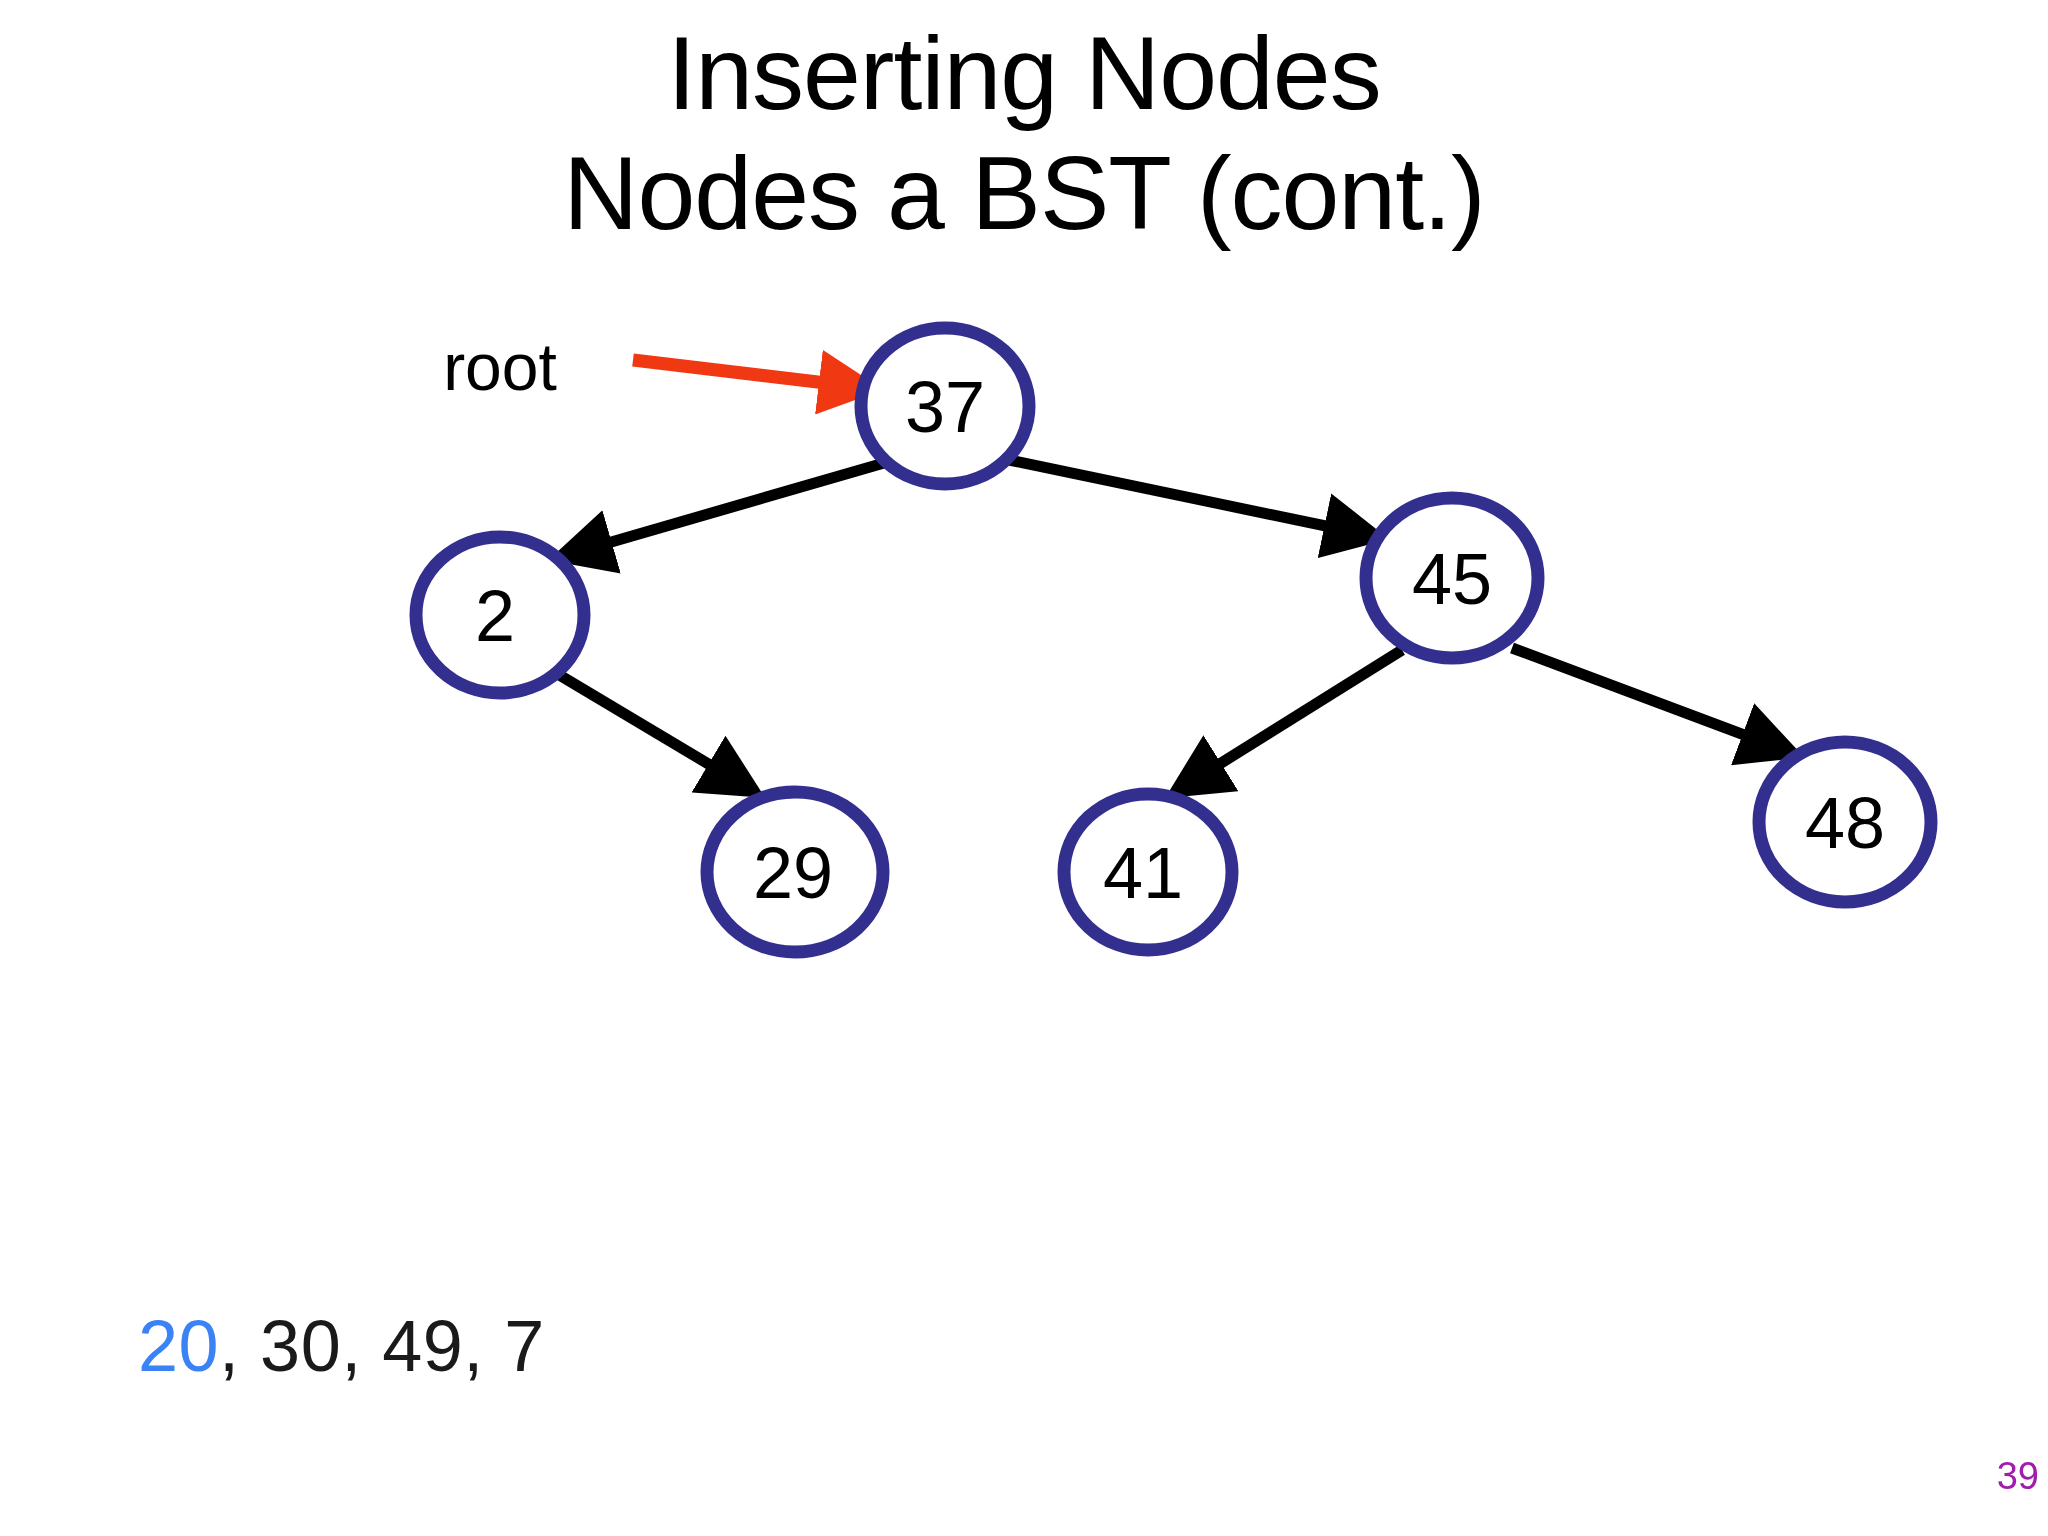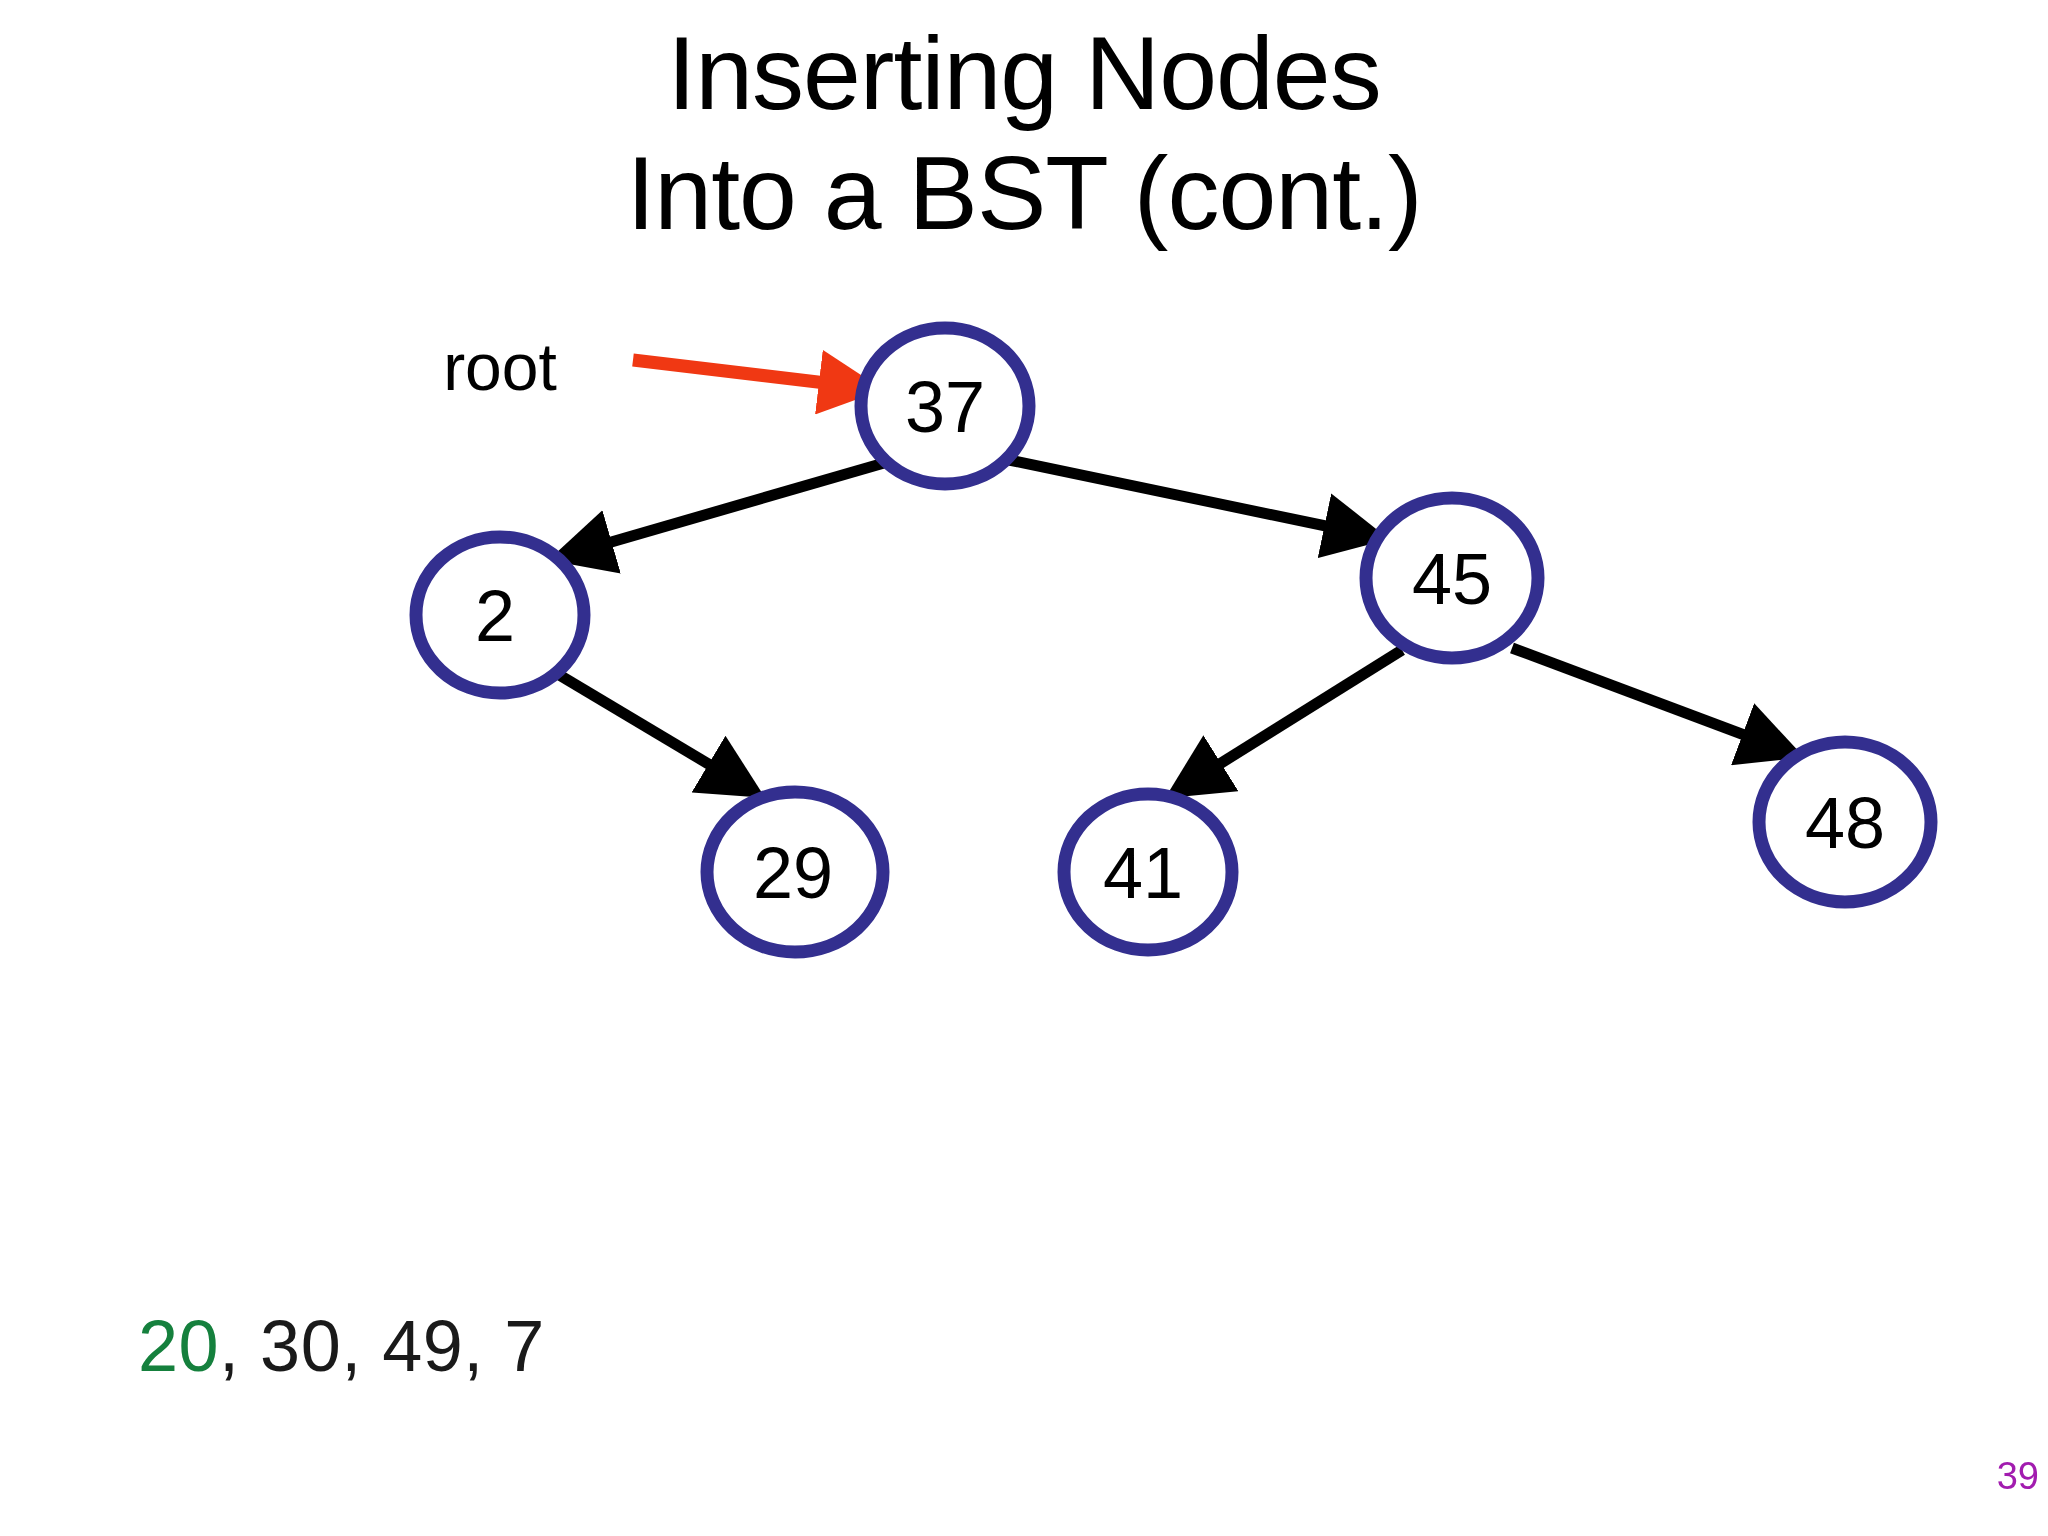--- a/index.html
+++ b/index.html
@@ -80,41 +80,41 @@
     position: absolute;
     left: 138px;
     top: 1305px;
     font-family: "Liberation Sans", sans-serif;
     font-size: 72px;
     color: #1a1a1a;
     white-space: nowrap;
     letter-spacing: 0.5px;
   }
   .sequence .hot {
-    color: #15803d;
+    color: #3b82f6;
   }
 
   
   .page-number {
     position: absolute;
     right: 38px;
     bottom: 38px;
     font-family: "Liberation Sans", sans-serif;
     font-size: 38px;
     color: #a21caf;
   }
 </style>
 </head>
 <body>
 
 <div id="slide">
 
   <div class="title">
     <span class="line">Inserting Nodes</span>
-    <span class="line">Into a BST (cont.)</span>
+    <span class="line">Nodes a BST (cont.)</span>
   </div>
 
   <svg id="tree-svg" viewBox="0 0 2048 1536">
     <defs>
       <marker id="arrowBlack" markerWidth="6" markerHeight="6" refX="4.6" refY="3" orient="auto" markerUnits="strokeWidth">
         <path d="M0,0 L6,3 L0,6 z" fill="#000000"></path>
       </marker>
       <marker id="arrowRed" markerWidth="5" markerHeight="5" refX="3.8" refY="2.5" orient="auto" markerUnits="strokeWidth">
         <path d="M0,0 L5,2.5 L0,5 z" fill="#F03813"></path>
       </marker>

